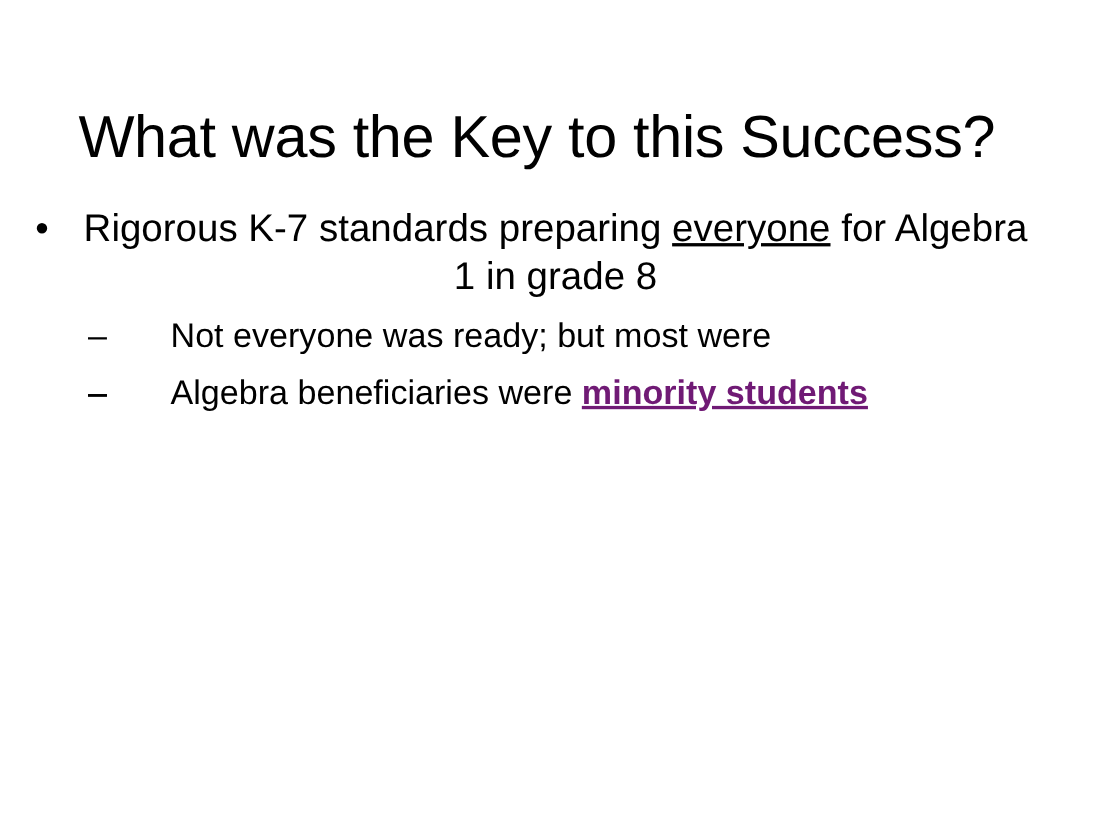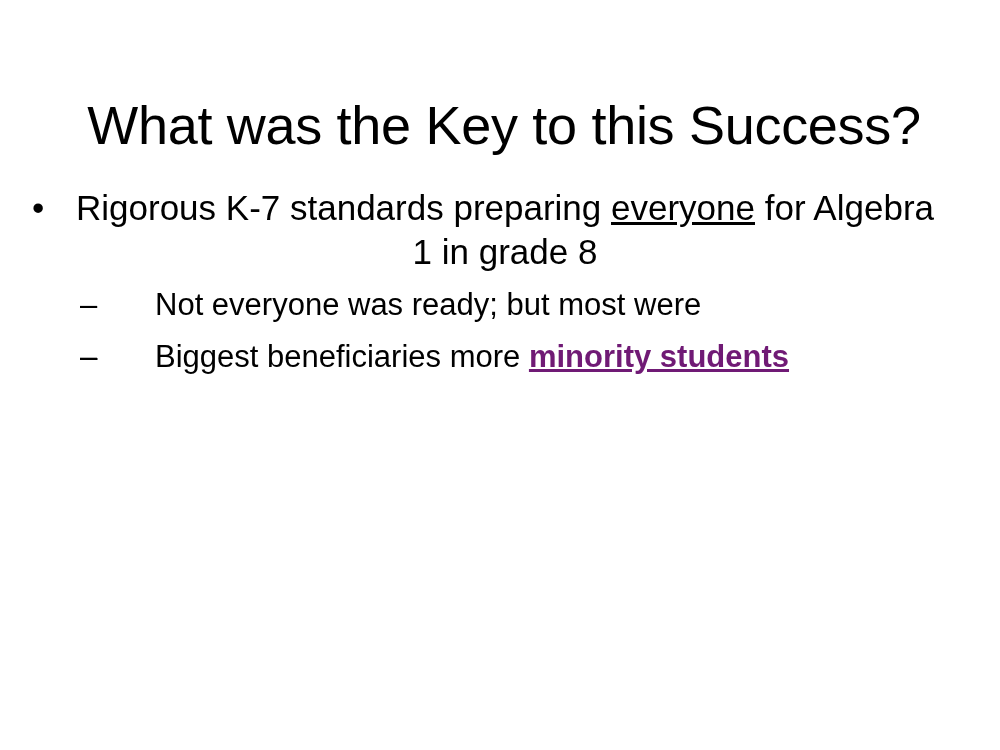--- a/index.html
+++ b/index.html
@@ -19,21 +19,21 @@
   #slide {
     position: relative;
     width: 1000px;
     height: 750px;
     background: #ffffff;
   }
 
   
   #slide-title {
     position: absolute;
-    left: 44px;
+    left: 28px;
     top: 58px;
     width: 920px;
     text-align: center;
     font-size: 54px;
     line-height: 62px;
     font-weight: 400;
     letter-spacing: -0.3px;
     color: #000000;
     white-space: nowrap;
   }
@@ -120,17 +120,17 @@
     <div class="lvl2">
       <span class="marker">–</span>
     </div>
 
     <div class="lvl2">
       <span class="marker">–</span>
     </div>
 
     <div class="lvl2">
       <span class="marker">–</span>
-      <span class="lvl2-text"><span>Biggest beneficiaries more </span><span class="accent" id="accent-span" style="color: #701a75;">minority students</span><span></span></span>
+      <span class="lvl2-text"><span>Algebra beneficiaries were </span><span class="accent" id="accent-span" style="color: #701a75;">minority students</span><span></span></span>
     </div>
 
   </div>
 </div>
 
 </body></html>

